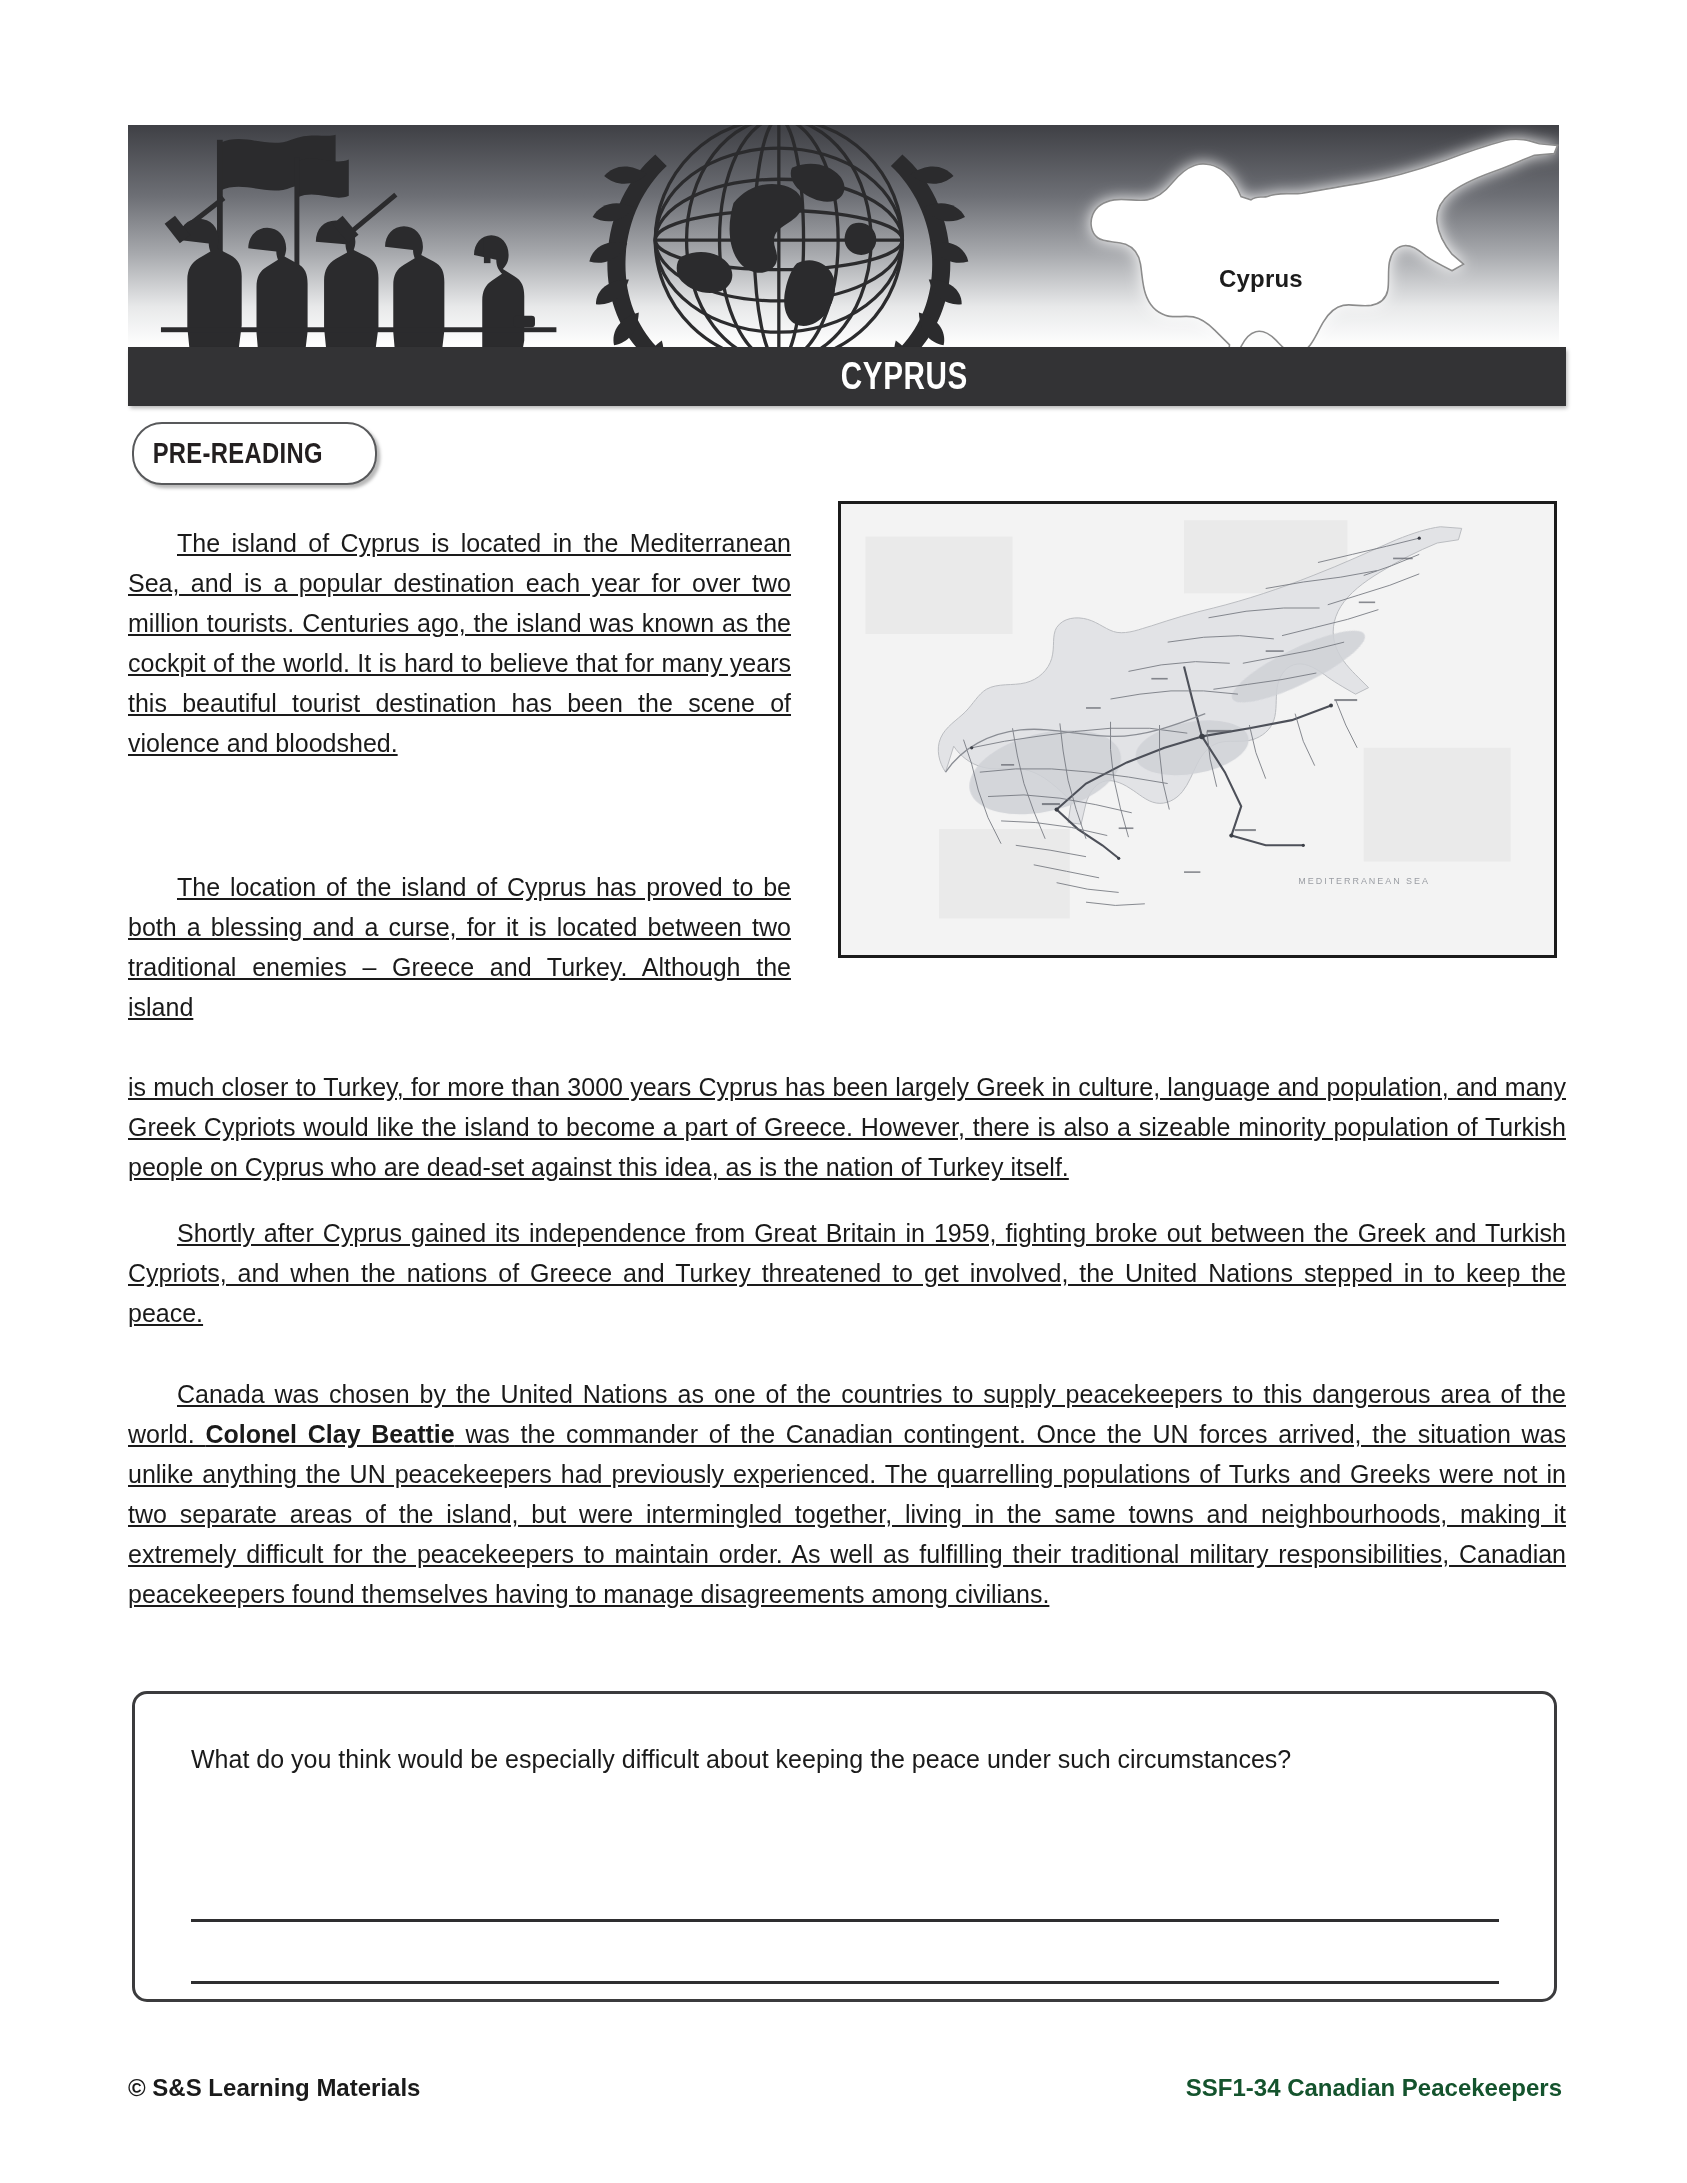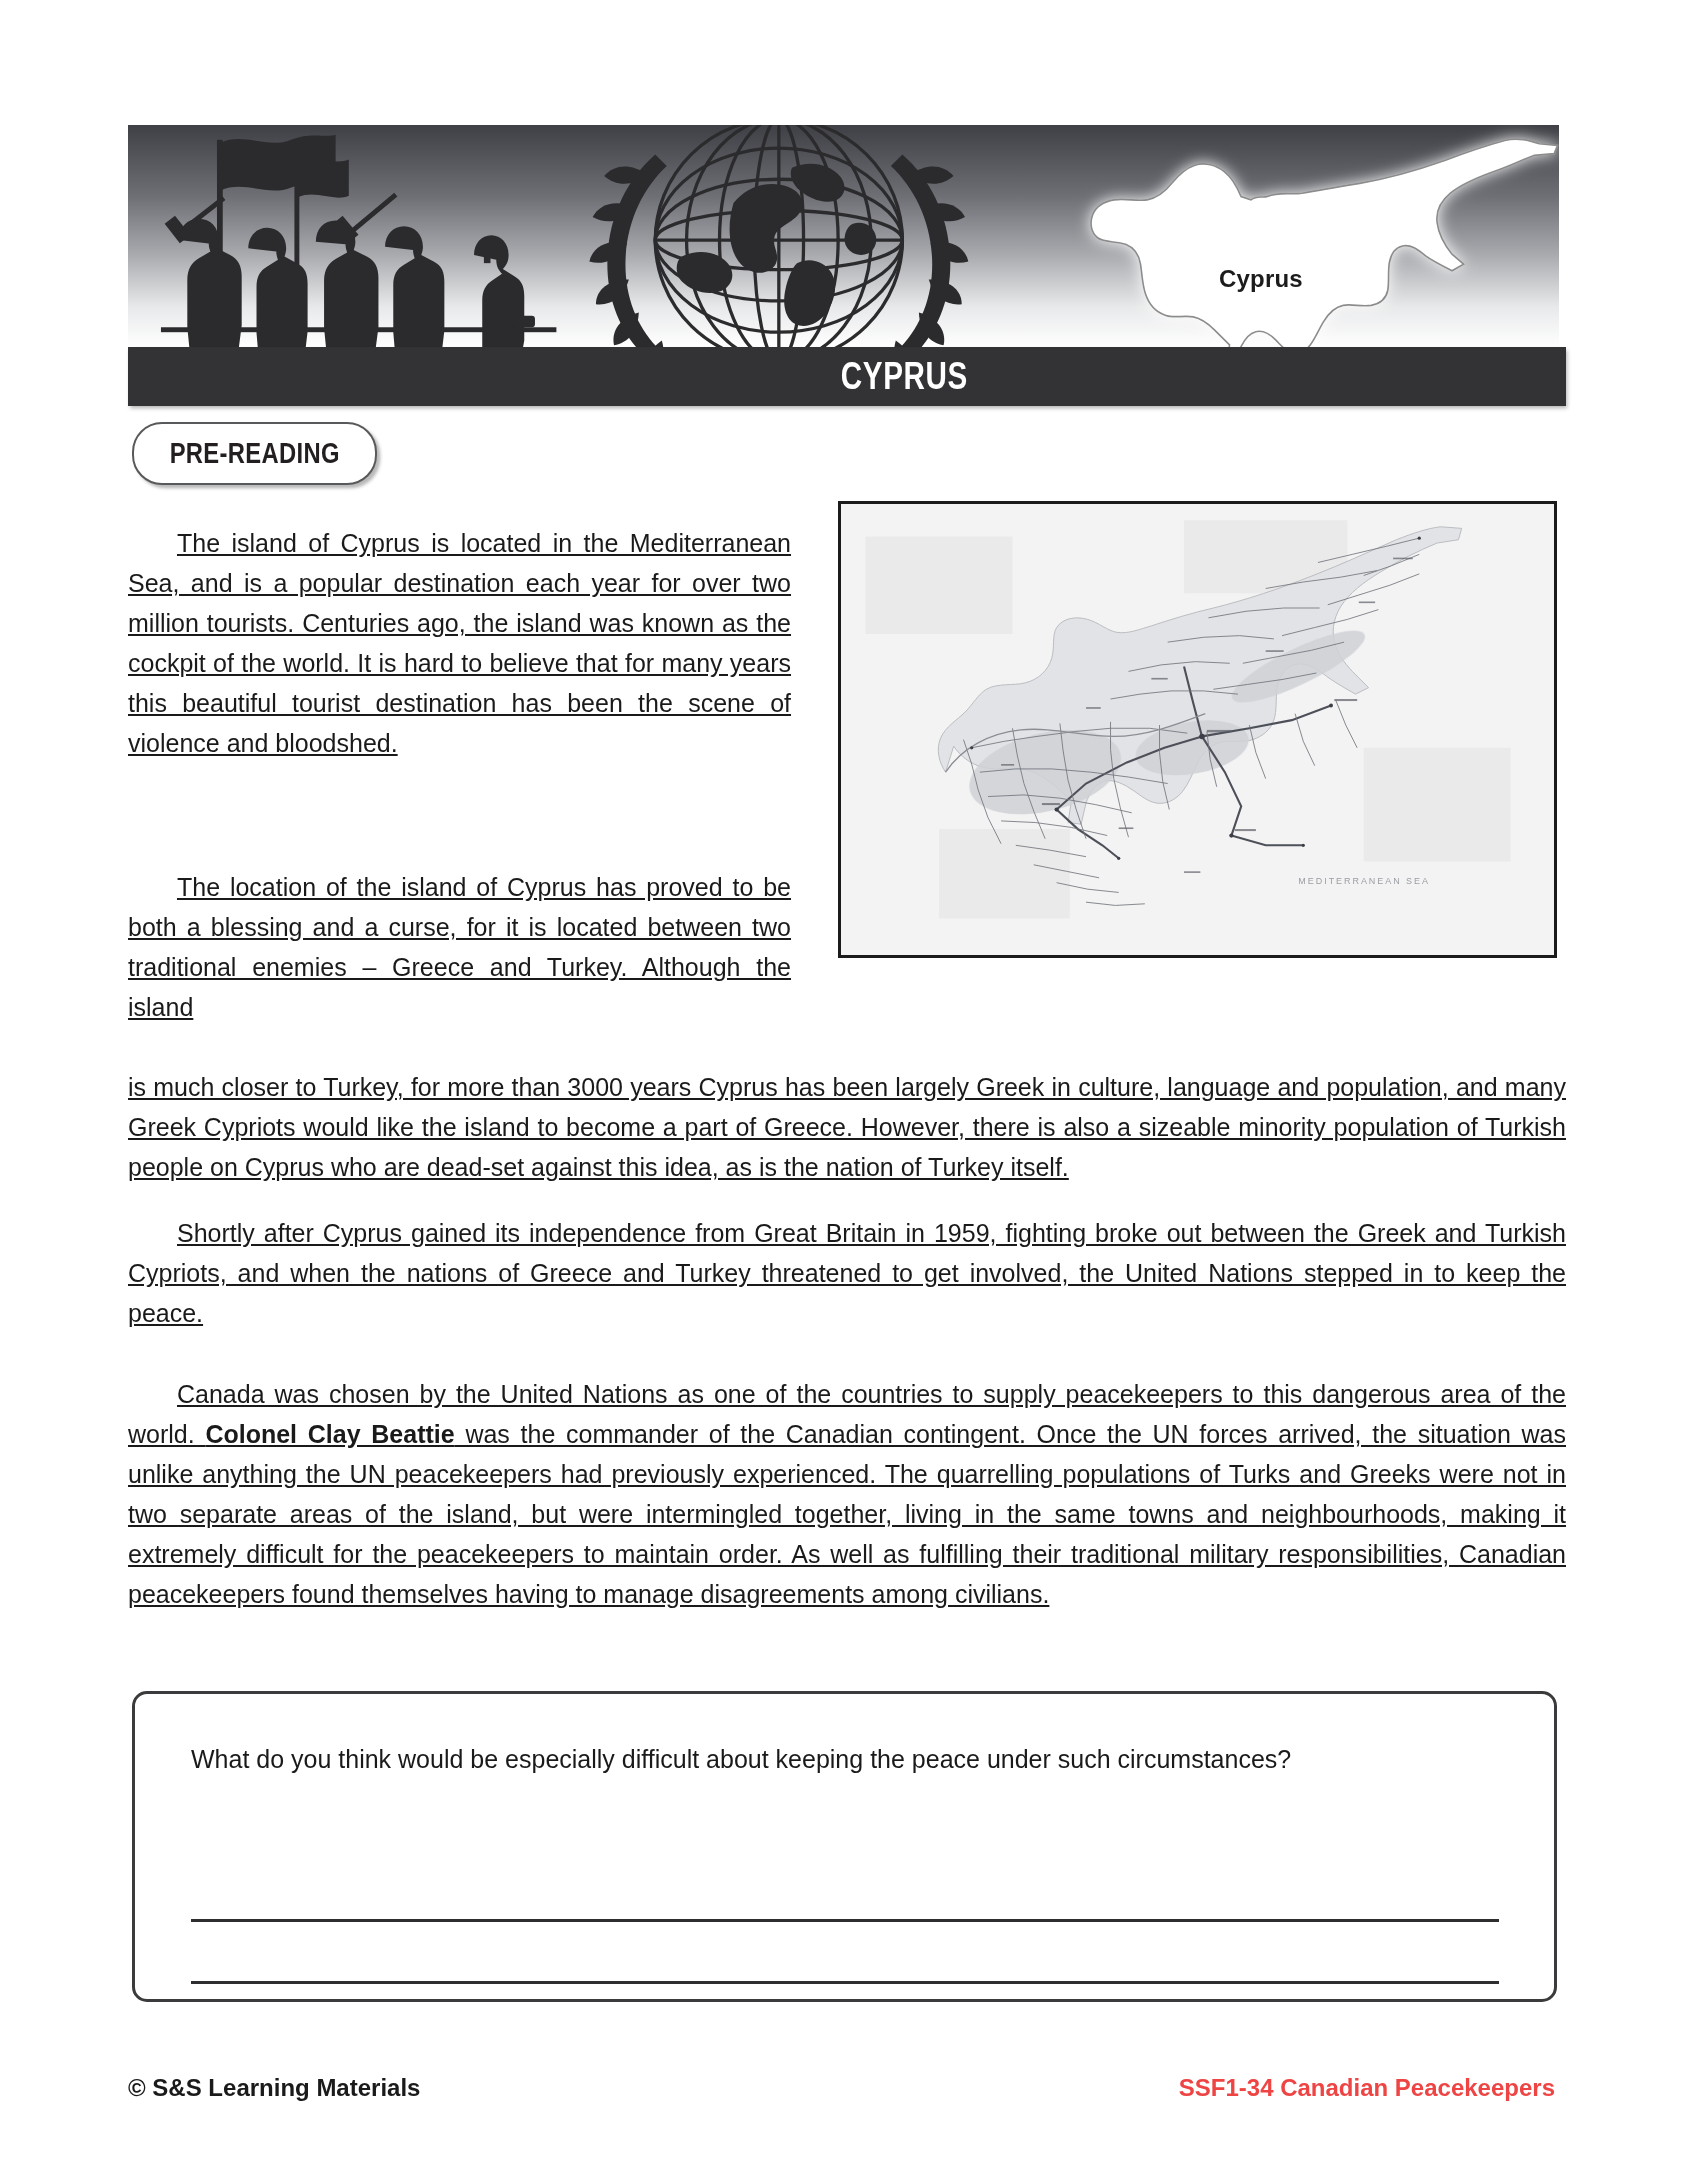--- a/index.html
+++ b/index.html
@@ -89,21 +89,21 @@
     left: 132px;
     top: 422px;
     width: 241px;
     height: 59px;
     border: 2.5px solid #58595b;
     border-radius: 30px;
     background: #ffffff;
     box-shadow: 3.3px 3.3px 3.3px rgba(0,0,0,0.28);
     display: flex;
     align-items: center;
-    justify-content: center;
+    justify-content: flex-start;
   }
   #pre-reading-label {
     font-size: 29px;
     font-weight: bold;
     color: #231f20;
     font-family: "Liberation Sans Narrow", "Liberation Sans", sans-serif;
     transform: scaleX(0.82);
     letter-spacing: 0.4px;
   }
 
@@ -193,25 +193,25 @@
     position: absolute;
     left: 0;
     top: -5px;
     width: 1434px;
     text-align: center;
     font-size: 27px;
     color: #1a1a1a;
   }
   #footer-code {
     position: absolute;
-    right: 7px;
+    right: 0;
     top: 0;
     font-size: 24px;
     font-weight: bold;
-    color: #ef4444;
+    color: #14532d;
   }
 </style>
 </head>
 <body>
 
 <div id="header-banner">
   <svg id="banner-art" viewBox="0 0 1737 270" preserveAspectRatio="none">
 
     <g fill="#2b2b2d">
 

